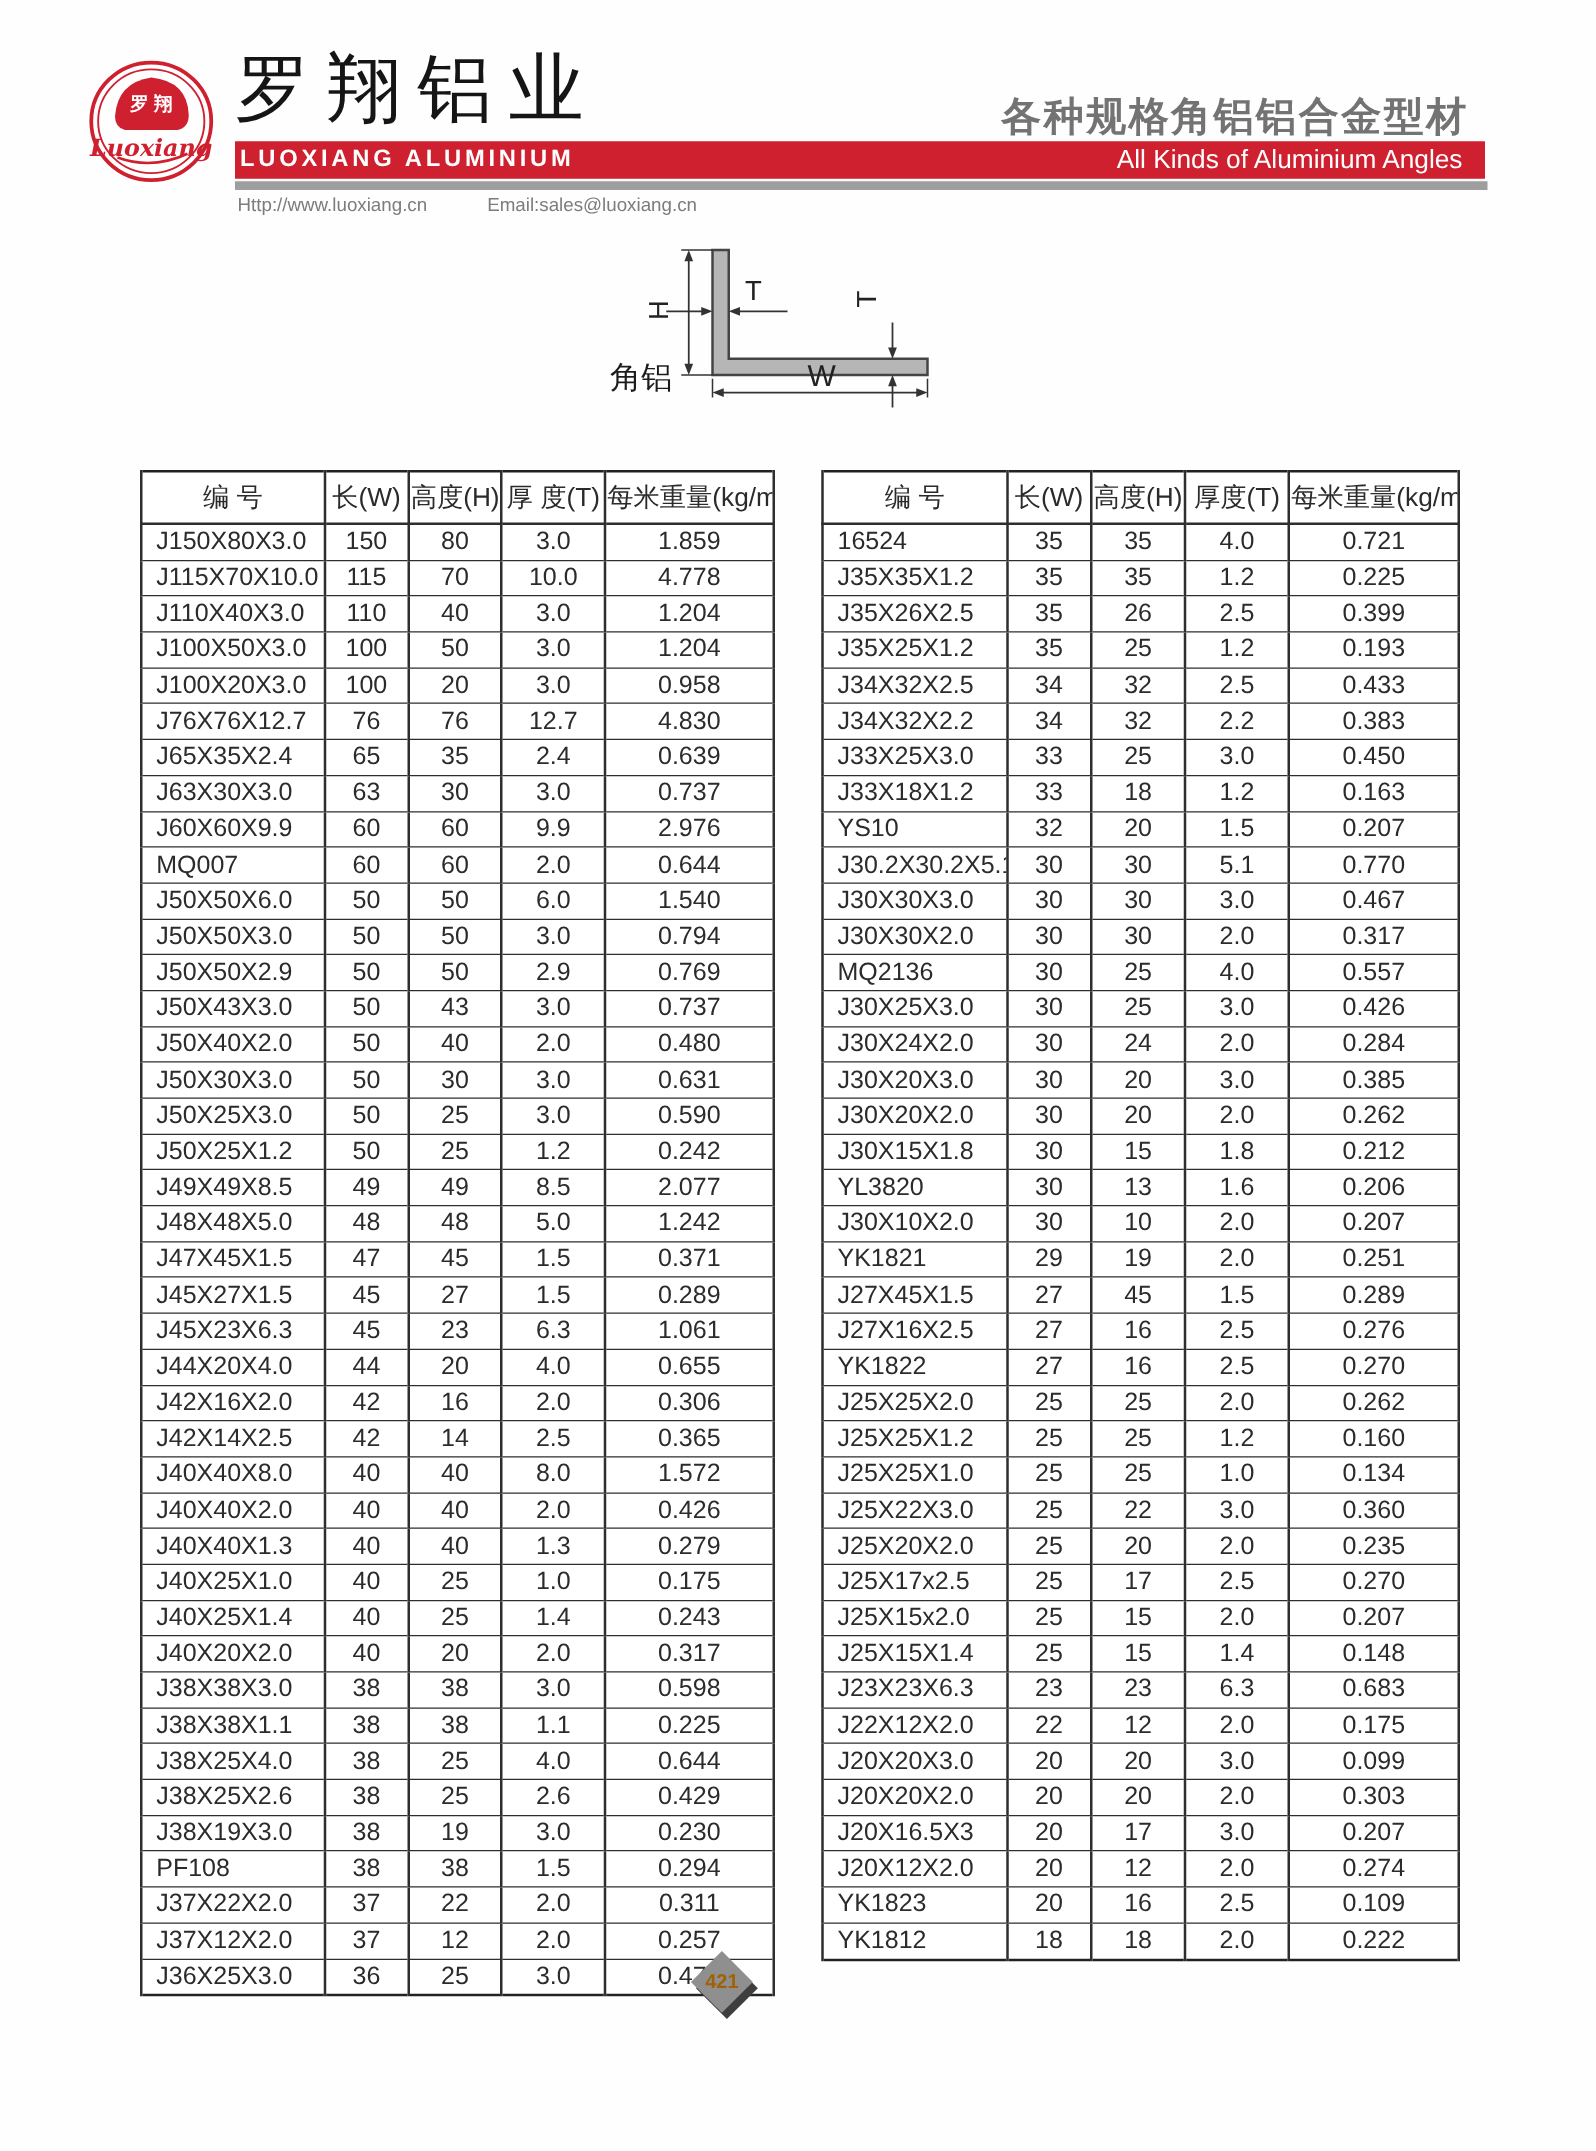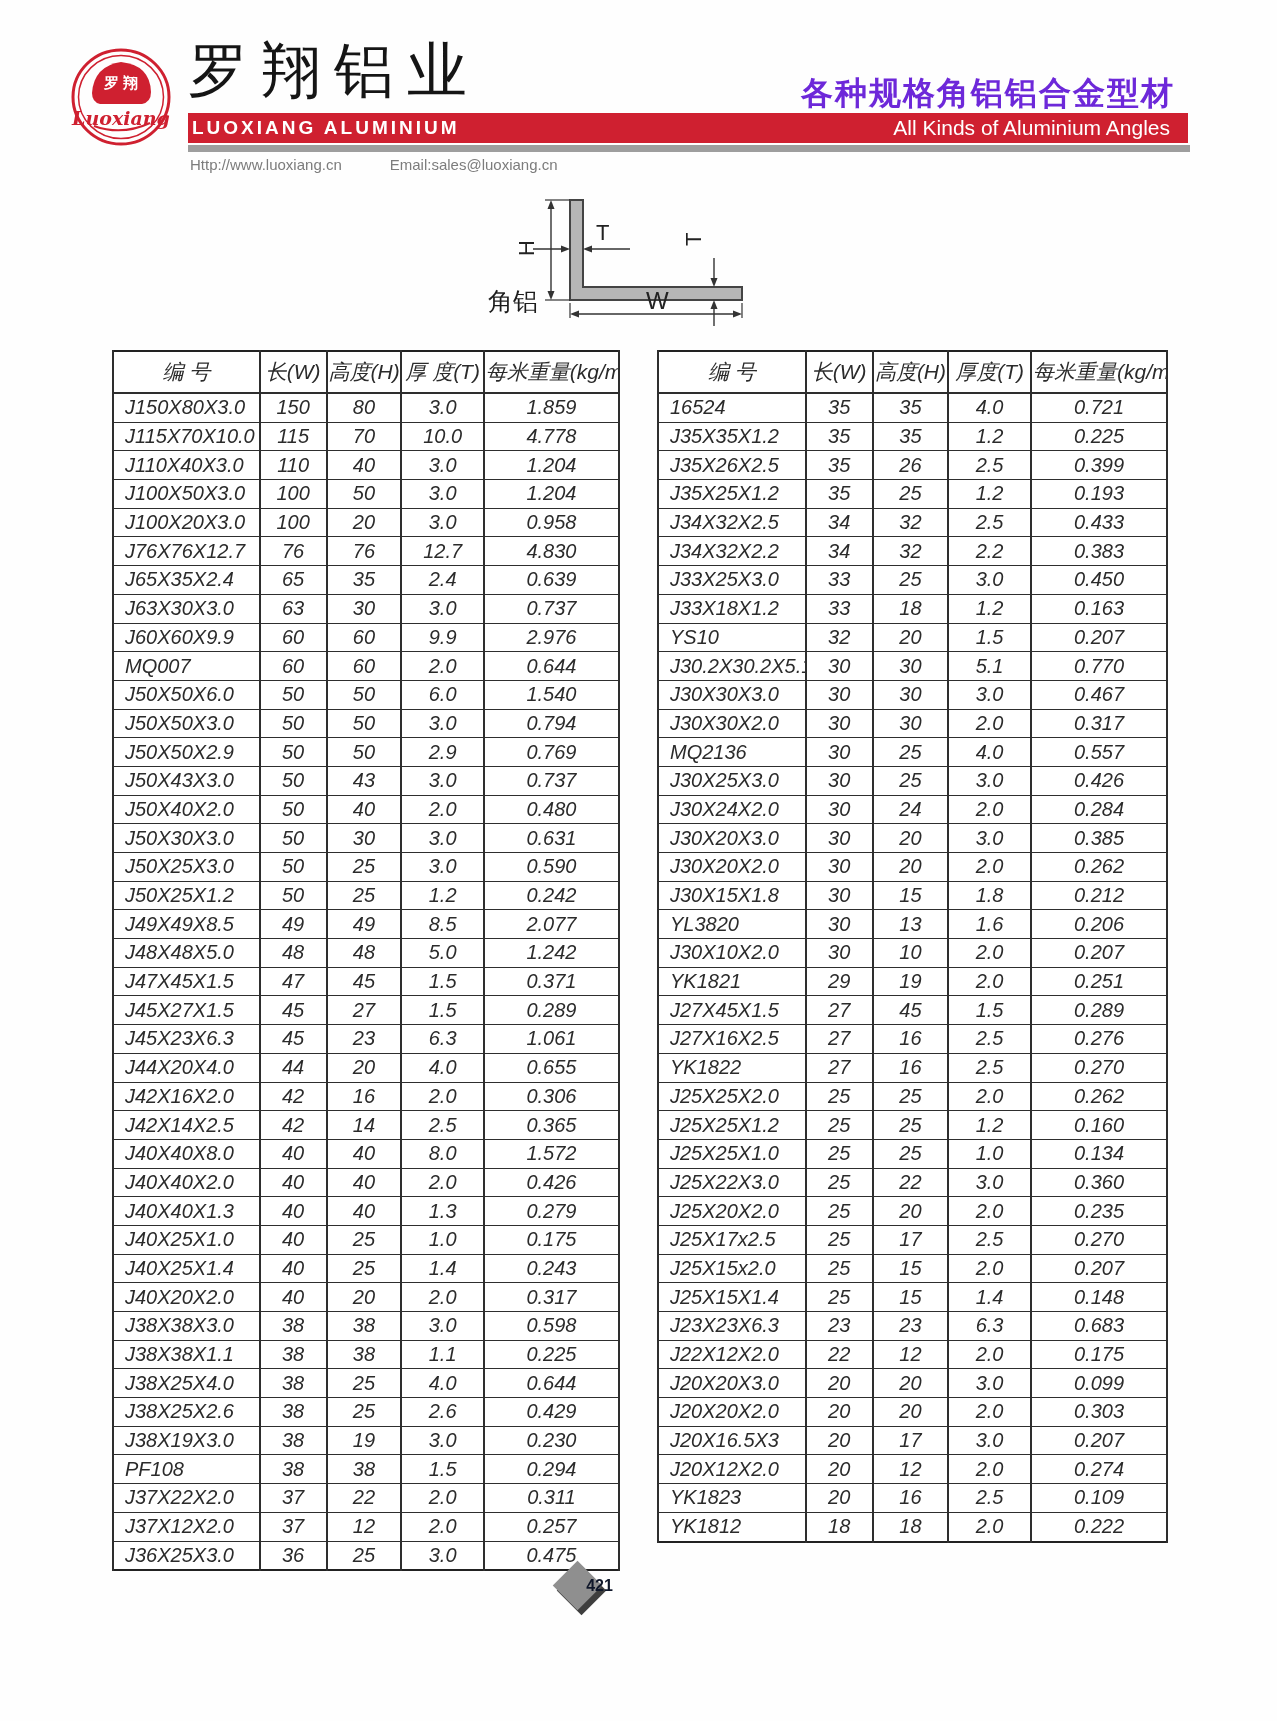--- a/index.html
+++ b/index.html
@@ -9,43 +9,43 @@
     margin:0 auto;overflow:hidden;
   }
   
   .logo{position:absolute;left:70px;top:46px;width:102px;height:102px;}
   .brand-title{
     position:absolute;left:188px;top:38px;font-size:60px;line-height:1.1;
     font-weight:400;letter-spacing:13px;color:#151515;white-space:nowrap;
   }
   .tagline-cn{
     position:absolute;right:102px;top:72px;font-size:32px;font-weight:600;
-    color:#6d28d9;letter-spacing:2px;white-space:nowrap;
+    color:#737373;letter-spacing:2px;white-space:nowrap;
   }
   .red-bar{
     position:absolute;left:188px;top:113px;width:1000px;height:30px;
     background:#cf2030;display:flex;justify-content:space-between;align-items:center;
   }
   .red-bar .en-name{
     color:#fff;font-weight:bold;font-size:19px;letter-spacing:3px;padding-left:4px;white-space:nowrap;
   }
   .red-bar .en-tagline{
     color:#fff;font-size:21px;padding-right:18px;white-space:nowrap;
   }
   .gray-bar{position:absolute;left:188px;top:145px;width:1002px;height:7px;background:#9e9e9e;}
   .contact{
     position:absolute;left:190px;top:156px;font-size:15px;color:#7c7c7c;
     display:flex;gap:48px;white-space:nowrap;
   }
   
   .diagram{position:absolute;left:418px;top:170px;width:364px;height:158px;}
   
   table.spec{
-    position:absolute;top:350px;border-collapse:collapse;table-layout:fixed;
-    background:#fff;border:2px solid #222;font-size:20px;color:#2b2b2b;font-style:italic;
+    position:absolute;top:376px;border-collapse:collapse;table-layout:fixed;
+    background:#fff;border:2px solid #222;font-size:20px;color:#2b2b2b;
   }
   table.spec.left{left:112px;width:508px;}
   table.spec.right{left:657px;width:511px;}
   table.spec th{
     height:38px;font-weight:normal;font-size:21px;text-align:center;
     border:1px solid #2e2e2e;border-left-width:2px;border-right-width:2px;
     border-bottom-width:2px;white-space:nowrap;overflow:hidden;
   }
   table.spec td{
     height:27.7px;text-align:center;
@@ -58,21 +58,21 @@
   table.spec col.c3{width:14.8%;}
   table.spec col.c4{width:16.3%;}
   table.spec col.c5{width:26.7%;}
   
   .page-badge{position:absolute;left:552px;top:1560px;width:54px;height:54px;}
   .page-badge .dm{position:absolute;width:35px;height:35px;transform:rotate(45deg);}
   .page-badge .dm.shadow{left:12px;top:13px;background:#3e3e3e;}
   .page-badge .dm.main{left:8px;top:8px;background:#8f8f8f;}
   .page-badge .num{
     position:absolute;left:8px;top:8px;width:35px;height:35px;display:flex;
-    align-items:center;justify-content:center;color:#0f172a;font-size:16px;font-weight:bold;margin-left:22px;
+    align-items:center;justify-content:center;color:#a16207;font-size:16px;font-weight:bold;
   }
 </style>
 </head>
 <body>
 
 <div class="page">
 
   <div class="logo">
     <svg width="102" height="102" viewBox="0 0 102 102">
       <ellipse cx="51" cy="51" rx="48" ry="47" fill="none" stroke="#cf2030" stroke-width="3"></ellipse>

